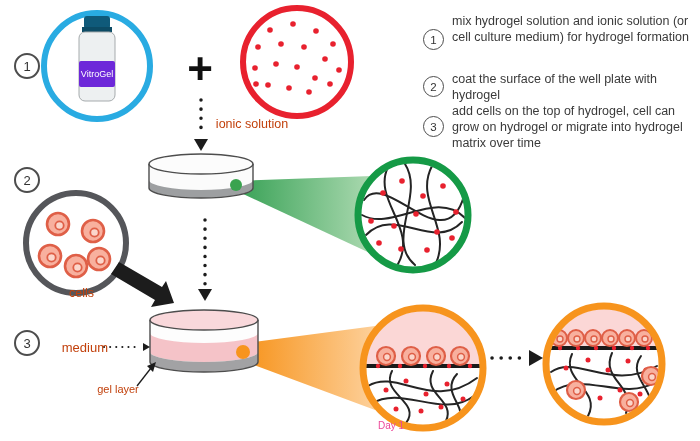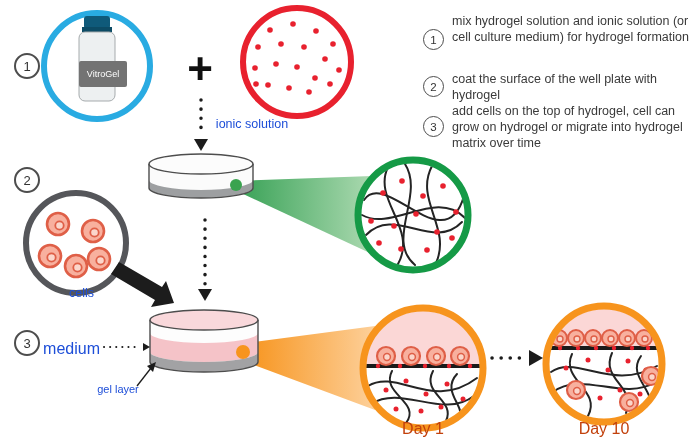--- a/index.html
+++ b/index.html
@@ -4,24 +4,24 @@
 <style>
   *{margin:0;padding:0;box-sizing:border-box}
   body{font-family:"Liberation Sans",sans-serif;background:#fff}
   .stage{position:relative;width:700px;height:441px;background:#fff;overflow:hidden}
   .stage > svg{position:absolute;left:0;top:0}
   .marker{position:absolute;width:26px;height:26px;border:2px solid #4d4d4d;border-radius:50%;
           display:flex;align-items:center;justify-content:center;font-size:13px;color:#333;background:#fff}
   .note-marker{position:absolute;width:21px;height:21px;border:1.6px solid #4d4d4d;border-radius:50%;
           display:flex;align-items:center;justify-content:center;font-size:11.5px;color:#333;background:#fff}
   .note-text{position:absolute;width:252px;font-size:12.5px;line-height:16px;color:#3a3a3a}
-  .lbl{position:absolute;font-size:12.5px;color:#1d4ed8}
-  .day-lbl{position:absolute;font-size:16px;color:#c2410c;text-align:center;width:90px}
+  .lbl{position:absolute;font-size:12.5px;color:#c2410c}
+  .day-lbl{position:absolute;font-size:10px;color:#ec4899;width:90px}
   .plus{position:absolute;font-size:44px;font-weight:900;color:#101010;line-height:1;width:34px;text-align:center}
-  .vial-label{position:absolute;left:79px;top:61px;width:48px;height:26px;background:#737373;color:#fff;
+  .vial-label{position:absolute;left:79px;top:61px;width:36px;height:26px;background:#6d28d9;color:#fff;
           font-size:9px;display:flex;align-items:center;justify-content:center;border-radius:2px}
   .net path{stroke:#242424;stroke-width:2;fill:none;stroke-linecap:round}
   .dot{fill:#e8212e}
   .dotted{stroke:#1c1c1c;stroke-width:3.5;stroke-linecap:round;stroke-dasharray:0.1 9;fill:none}
   .dotted-sm{stroke:#1c1c1c;stroke-width:2;stroke-linecap:round;stroke-dasharray:0.1 6;fill:none}
   .head{fill:#1c1c1c}
 </style>
 </head>
 <body>
 
@@ -254,24 +254,23 @@
       <span>3</span>
     </div>
 
 <div class="vial-label">
       <span>VitroGel</span>
     </div>
 <div class="plus" style="left:183px;top:47px">+</div>
 
 <div class="lbl" style="left:190px;top:117px;width:124px;text-align:center">ionic solution</div>
 <div class="lbl" style="left:32px;top:286px;width:62px;text-align:right">cells</div>
-<div class="lbl" style="left:38px;top:340px;width:62px;text-align:right;font-size:16px">medium</div>
+<div class="lbl" style="left:46px;top:340px;width:62px;text-align:right;font-size:13px">medium</div>
 <div class="lbl" style="left:86px;top:383px;width:64px;text-align:center;font-size:11px">gel layer</div>
 <div class="day-lbl" style="left:378px;top:420px">Day 1</div>
-<div class="day-lbl" style="left:559px;top:420px">Day 10</div>
 
 <div class="note-marker" style="left:423px;top:29px">
       <span>1</span>
     </div>
 <div class="note-text" style="left:452px;top:13px">mix hydrogel solution and ionic solution (or cell culture medium) for hydrogel formation</div>
 
 <div class="note-marker" style="left:423px;top:76px">
       <span>2</span>
     </div>
 <div class="note-text" style="left:452px;top:71px">coat the surface of the well plate with hydrogel</div>

